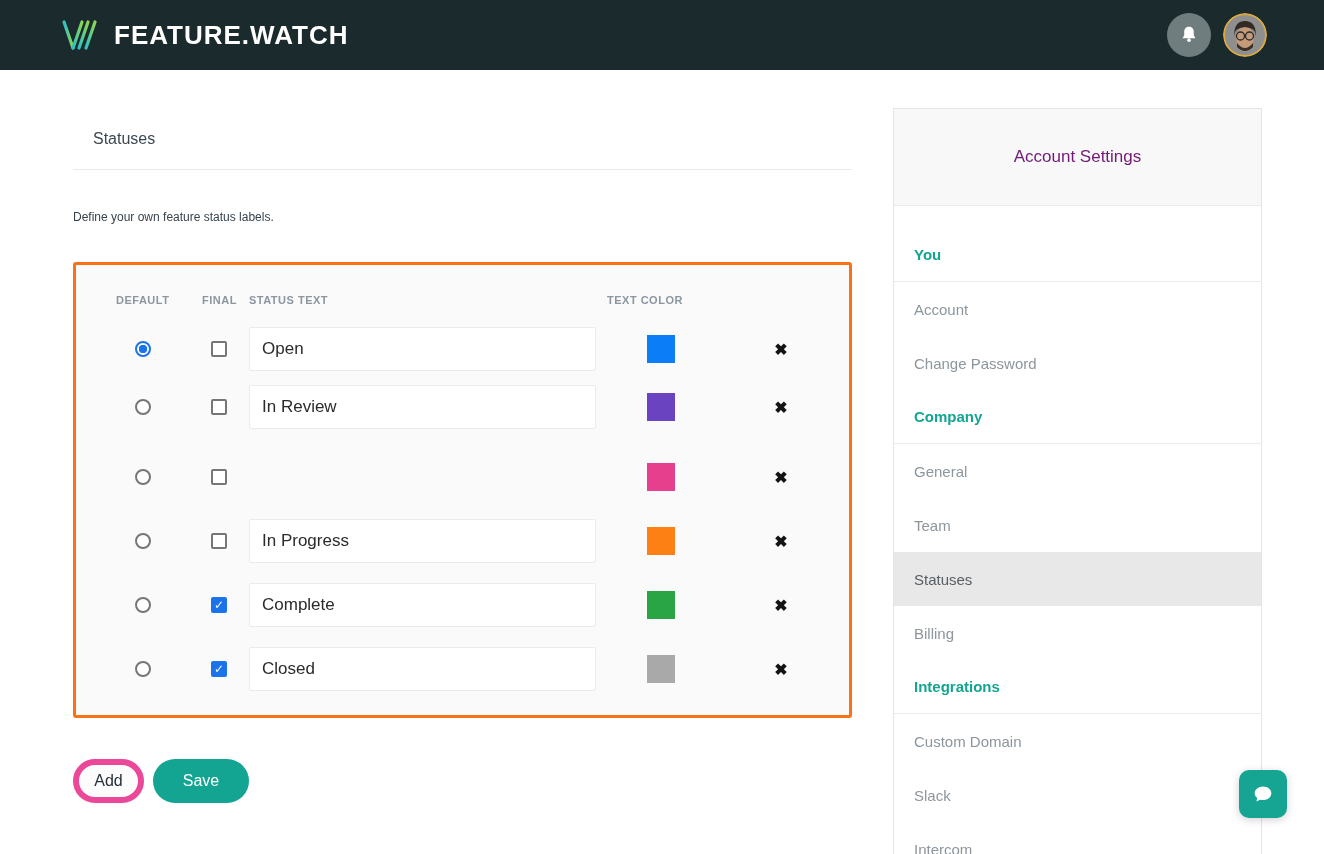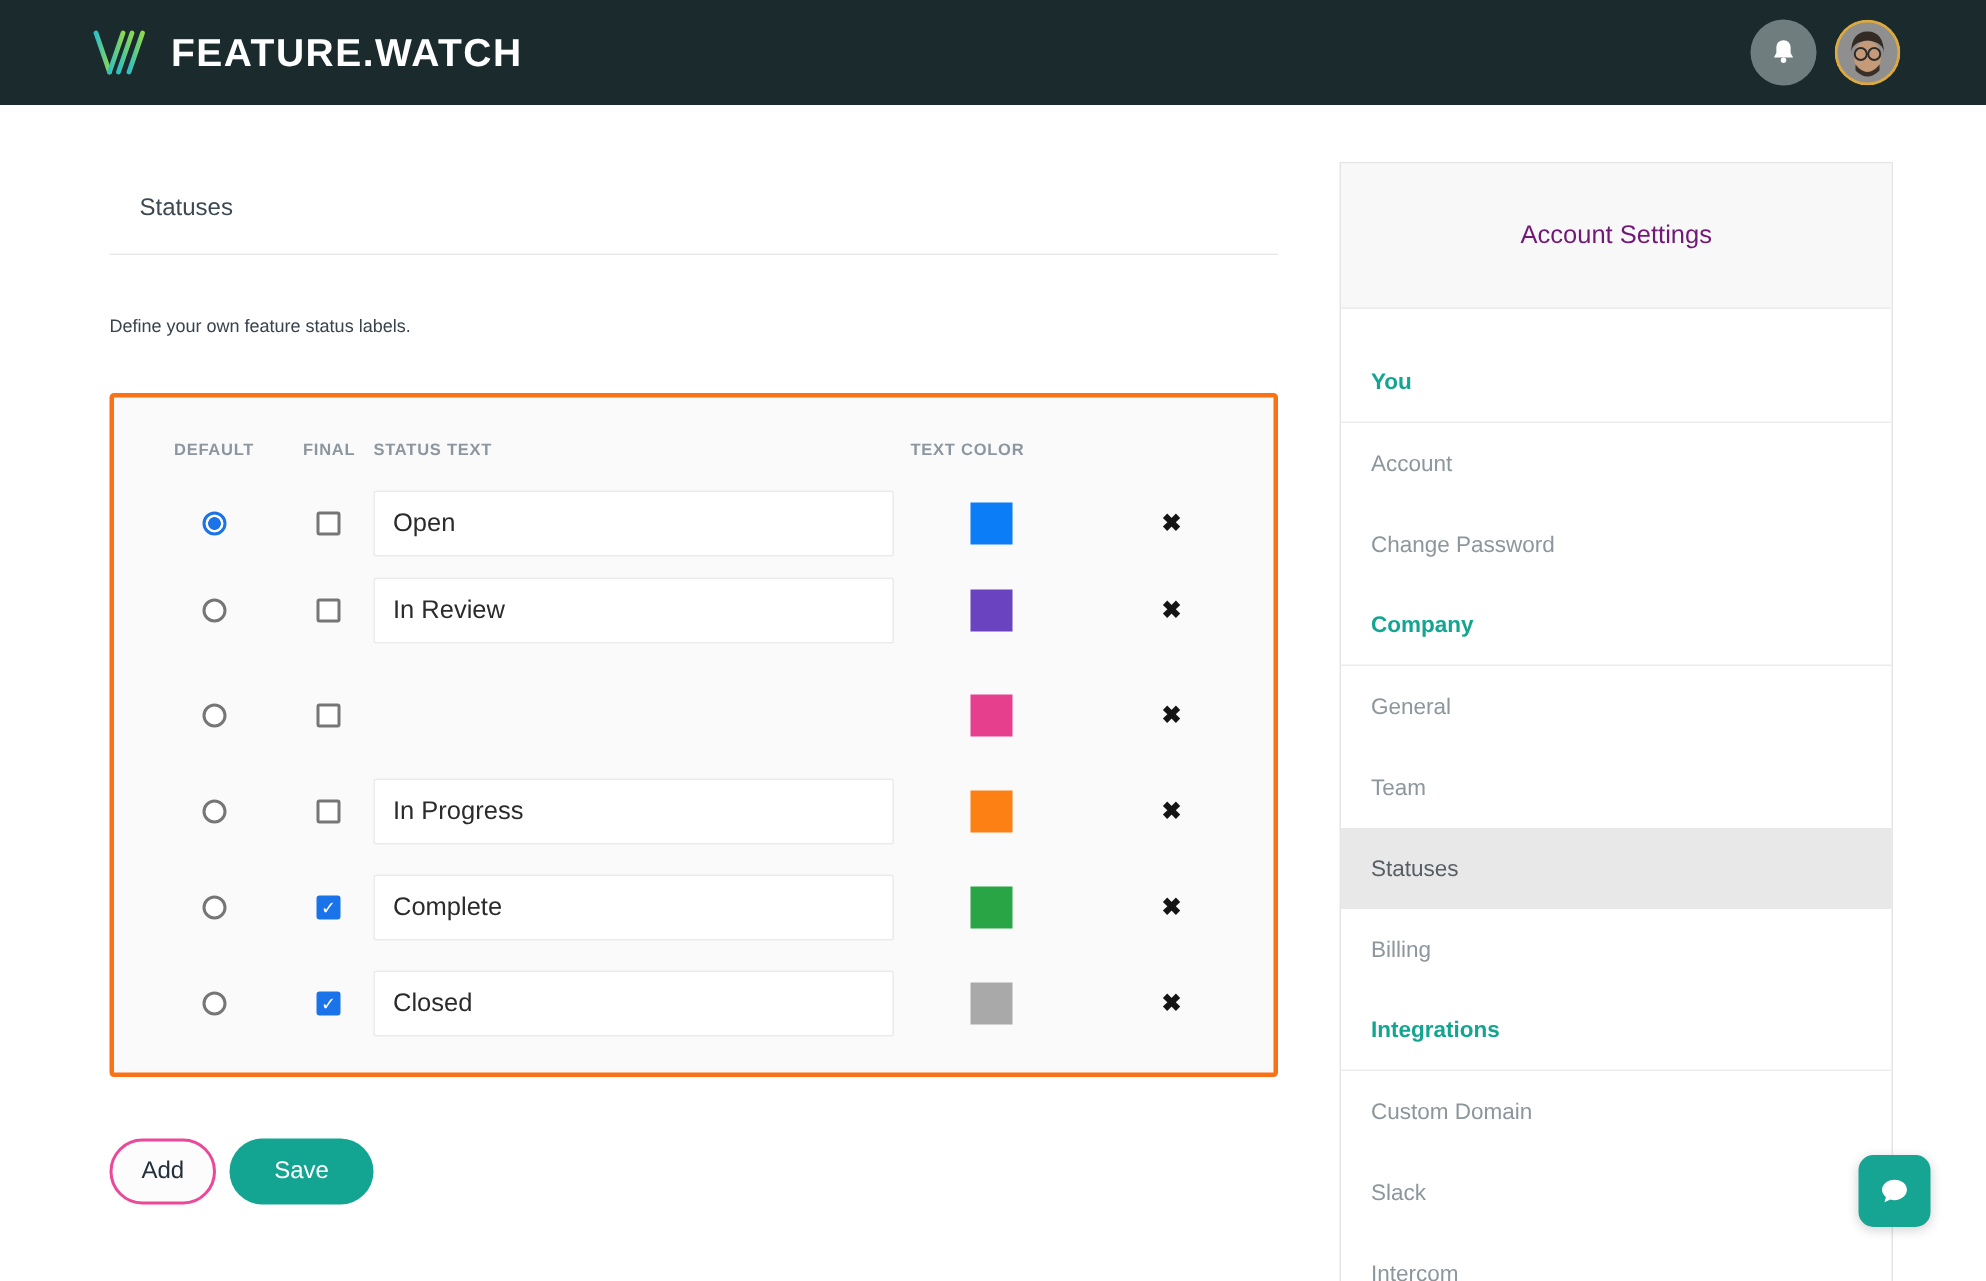--- a/index.html
+++ b/index.html
@@ -43,21 +43,21 @@
   .status-input { position:absolute; left:173px; top:0; width:347px; height:44px;
                   border:1px solid #ebebeb; border-radius:2px; background:#fff;
                   font-family:inherit; font-size:17px; color:#2b2b2b; padding:0 12px; outline:none; }
   .swatch { position:absolute; left:571px; top:8px; width:28px; height:28px; cursor:pointer; }
   .delete-btn { position:absolute; left:692px; top:11px; width:26px; height:24px; border:none;
                 background:transparent; font-size:16px; font-weight:700; color:#141414;
                 cursor:pointer; line-height:1; }
 
   .btn { position:absolute; top:759px; height:44px; border-radius:22px; font-family:inherit;
          font-size:16px; cursor:pointer; }
-  .btn-add { left:73px; width:71px; background:#fcfcfc; border:2px solid #ec4899; color:#24303a;
+  .btn-add { left:73px; width:71px; background:#fcfcfc; border:6px solid #ec4899; color:#24303a;
              box-shadow:0 1px 2px rgba(0,0,0,0.04); }
   .btn-save { left:153px; width:96px; background:#13a591; border:none; color:#fff; }
 
   
   .sidebar { position:absolute; left:893px; top:108px; width:369px; height:790px;
              background:#fff; border:1px solid #e5e5e6; }
   .sidebar-header { height:97px; background:#f8f8f9; border-bottom:1px solid #ebebeb;
                     display:flex; align-items:center; justify-content:center;
                     font-size:17px; color:#701a75; }
   .sidebar-nav { padding-top:22px; }

